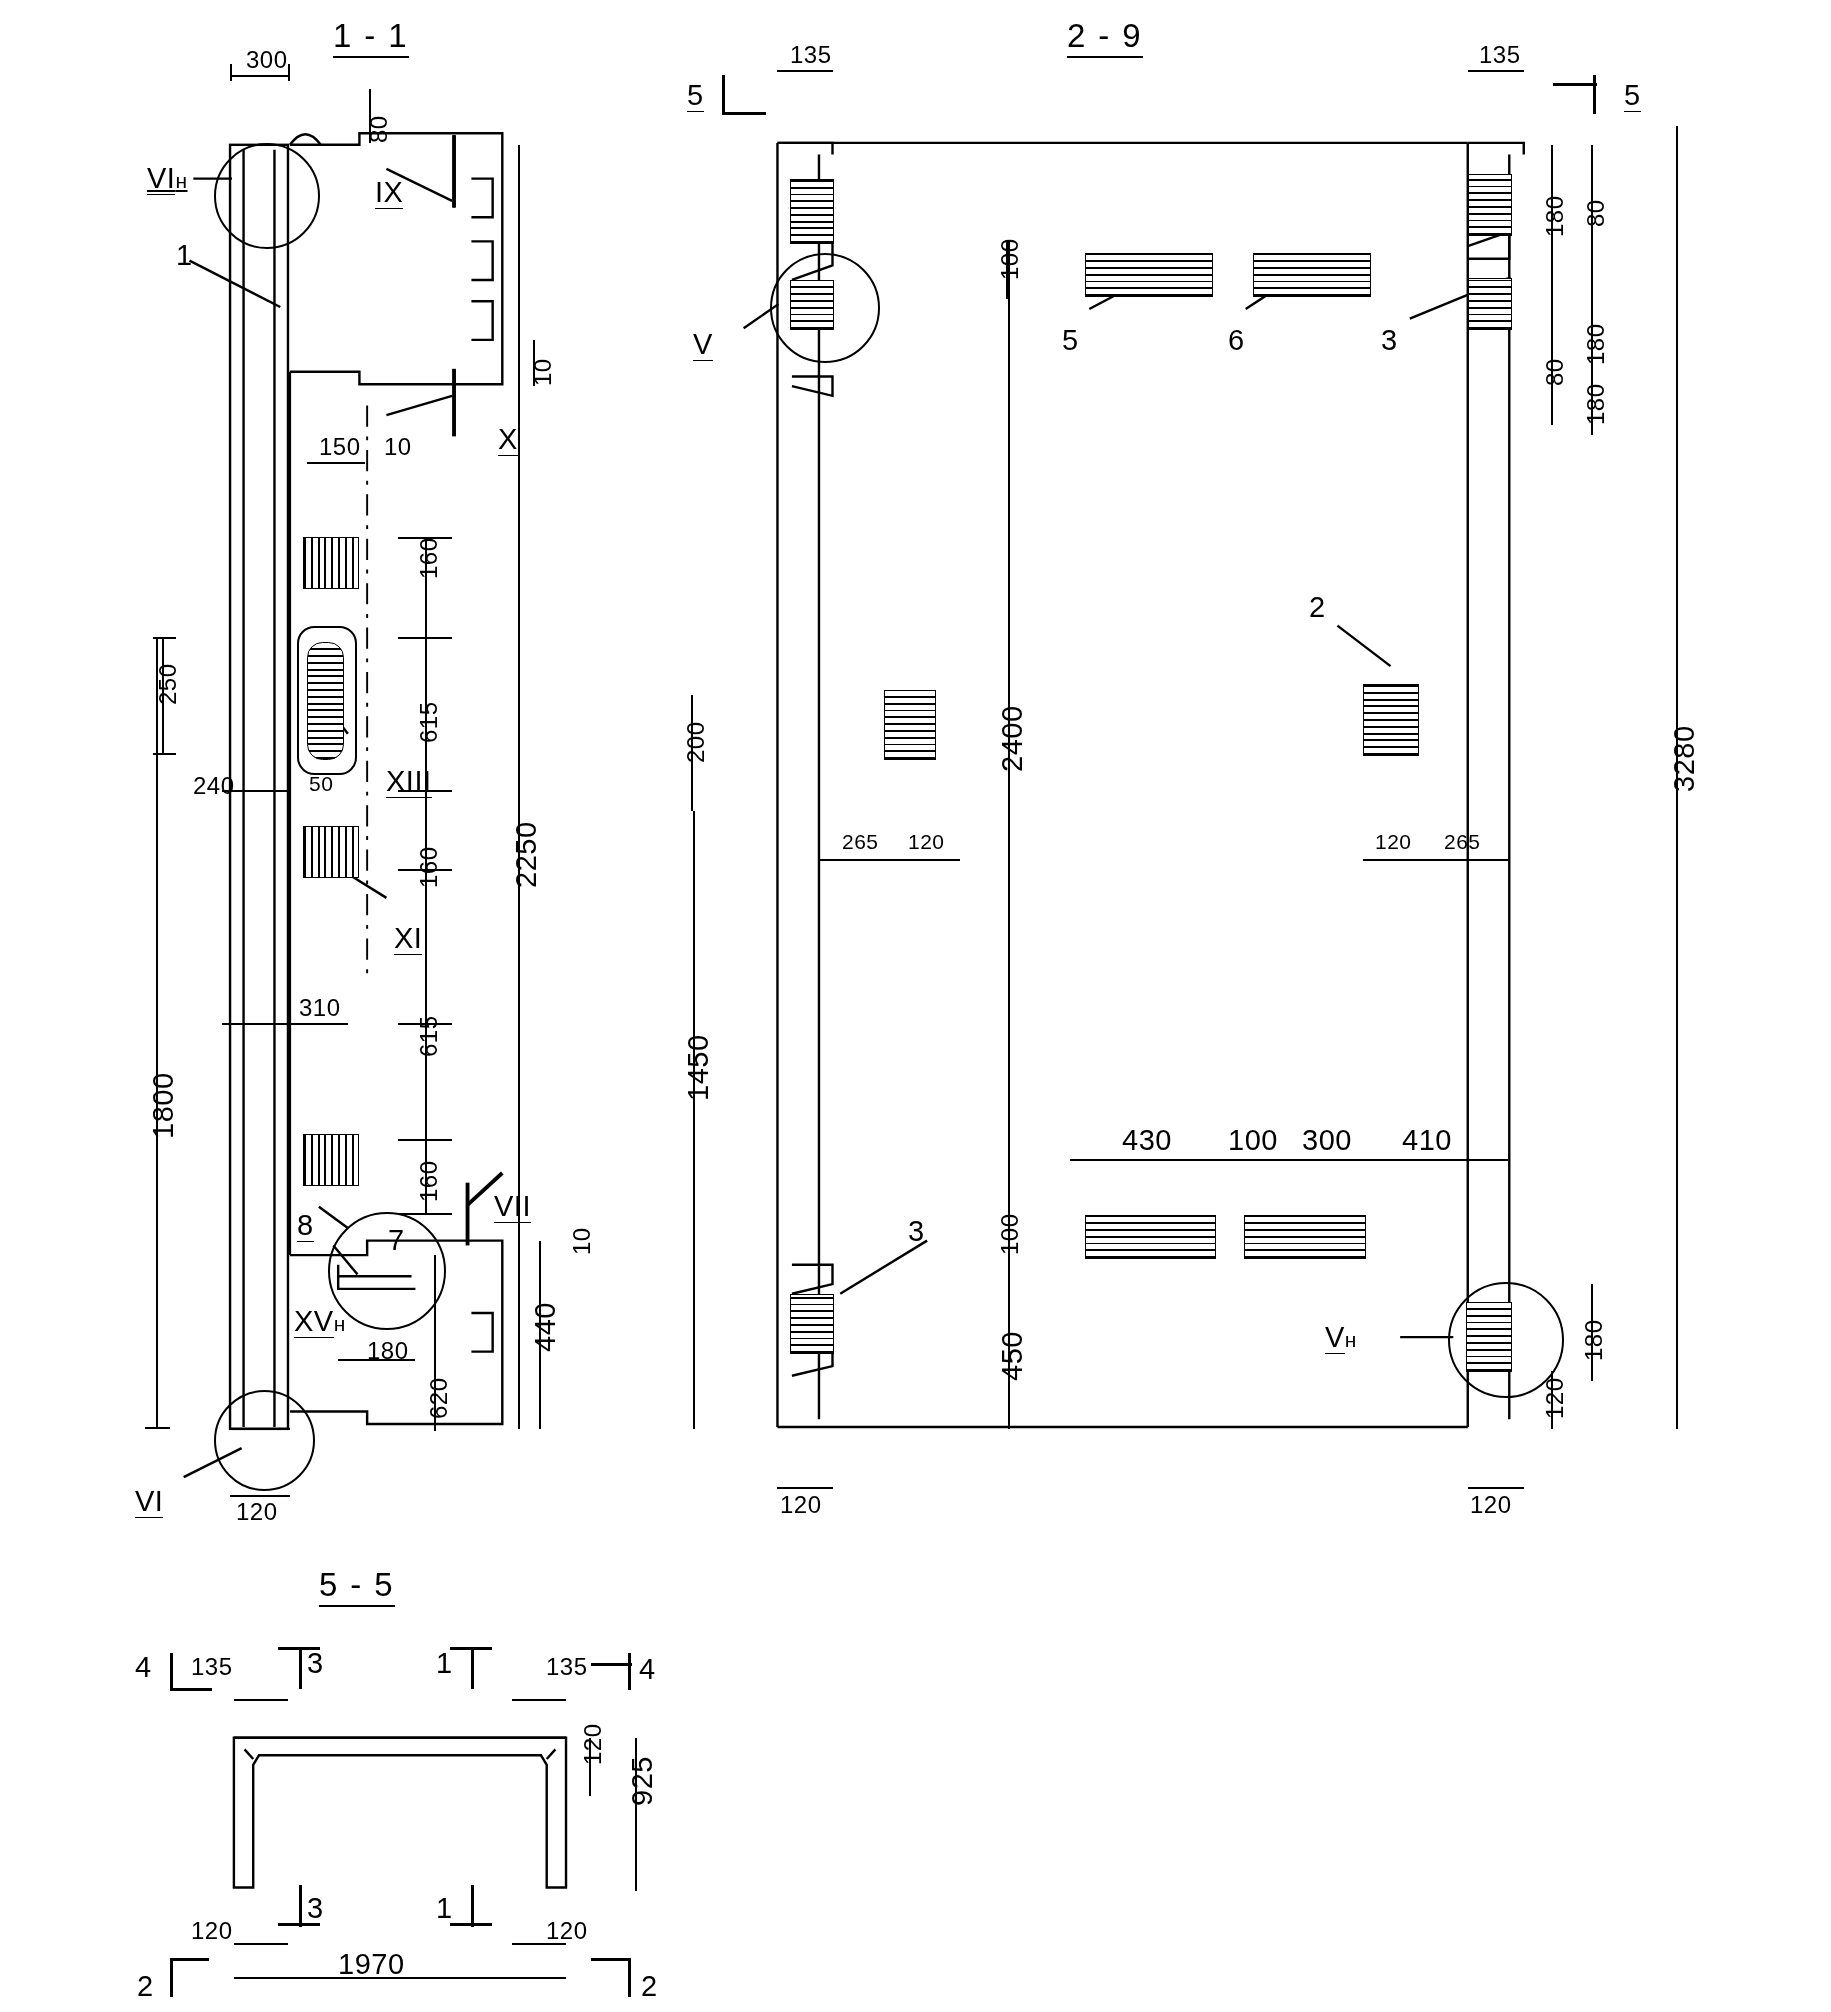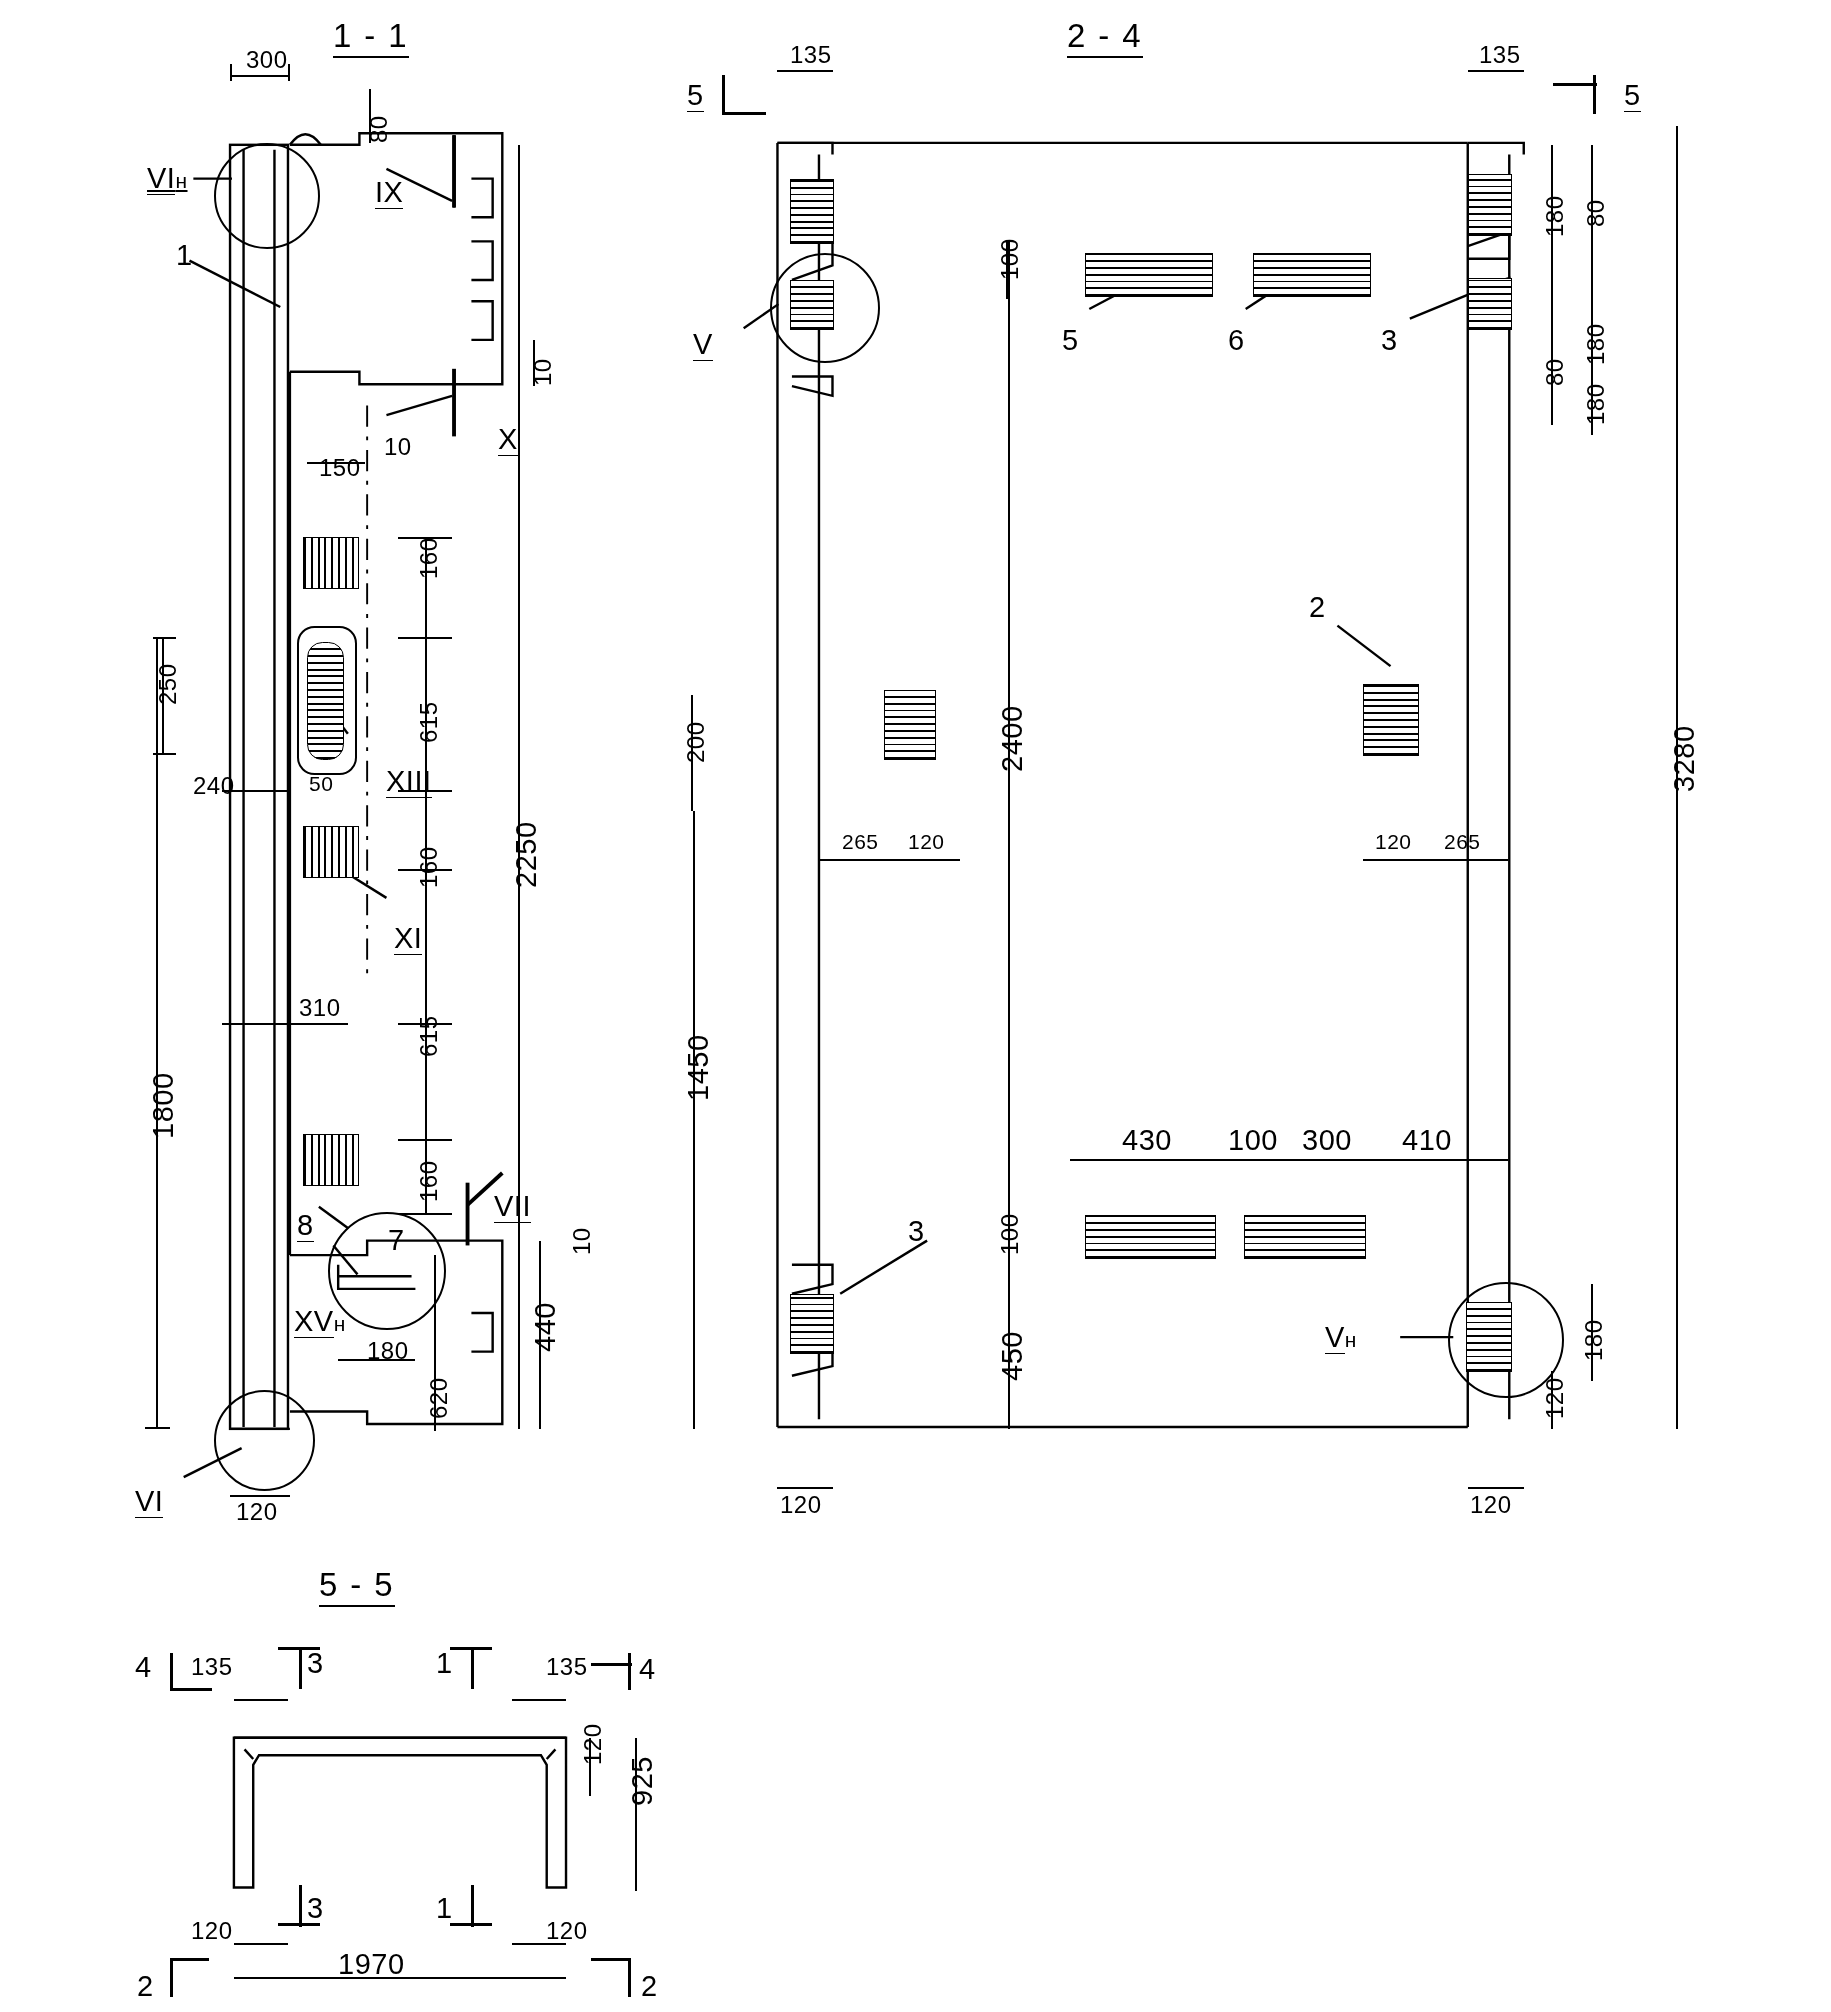--- a/index.html
+++ b/index.html
@@ -120,39 +120,39 @@
       <line x1="242" y1="1800" x2="586" y2="1800"></line>
       <path d="M 253 1812 L 262 1822"></path>
       <path d="M 575 1812 L 566 1822"></path>
     </g>
   </svg>
 
   <div class="title" style="left:333px;top:17.4px;">
     <span class="ul">1 - 1</span>
   </div>
   <div class="title" style="left:1067px;top:17.4px;">
-    <span class="ul">2 - 4</span>
+    <span class="ul">2 - 9</span>
   </div>
   <div class="title" style="left:319px;top:1566px;">
     <span class="ul">5 - 5</span>
   </div>
 
   <div class="ln h" style="left:230px;top:75px;width:60px;"></div>
   <div class="tick" style="left:230px;top:64px;"></div>
   <div class="tick" style="left:288px;top:64px;"></div>
   <div class="lbl" style="left:246px;top:46px;">300</div>
 
   <div class="ln v" style="left:369px;top:89px;height:54px;"></div>
   <div class="lbl rot" style="left:365px;top:143px;">80</div>
 
   <div class="ln v" style="left:533px;top:340px;height:46px;"></div>
   <div class="lbl rot" style="left:529px;top:386px;">10</div>
 
   <div class="ln h" style="left:307px;top:462px;width:58px;"></div>
-  <div class="lbl" style="left:319px;top:454px;">150</div>
+  <div class="lbl" style="left:319px;top:433px;">150</div>
   <div class="lbl" style="left:384px;top:433px;">10</div>
 
   <div class="lbl rot" style="left:154px;top:705px;">250</div>
   <div class="ln v" style="left:162px;top:637px;height:116px;"></div>
   <div class="ln h" style="left:153px;top:637px;width:23px;"></div>
   <div class="ln h" style="left:153px;top:753px;width:23px;"></div>
 
   <div class="lbl" style="left:193px;top:772px;">240</div>
   <div class="ln h" style="left:222px;top:790px;width:68px;"></div>
 

